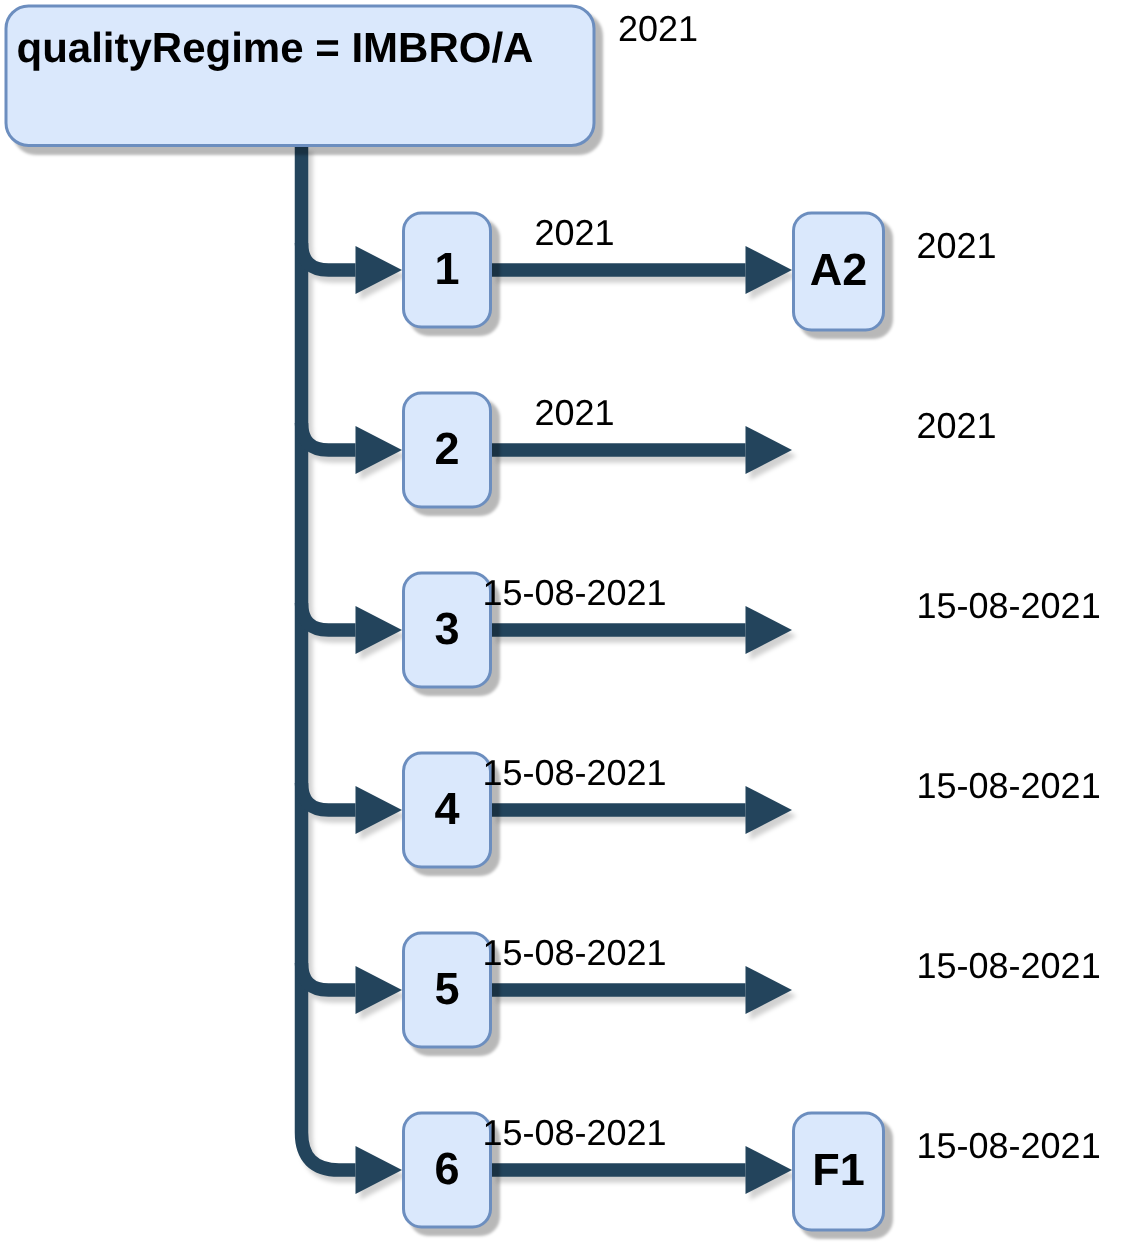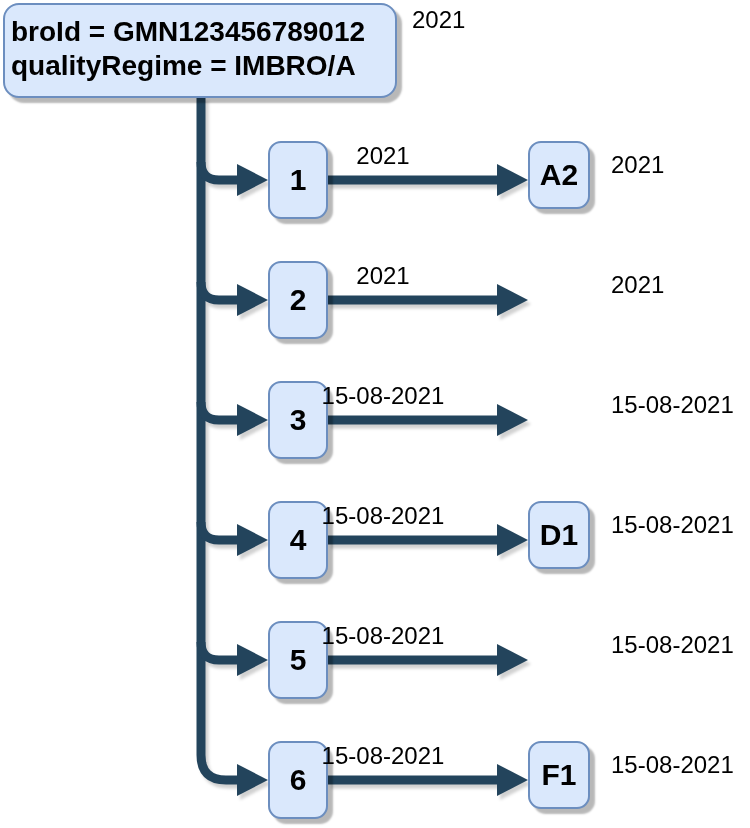--- a/index.html
+++ b/index.html
@@ -16,21 +16,21 @@
   .connectors path{stroke:var(--connector);stroke-width:9;fill:none;}
   .connectors polygon{fill:var(--connector);stroke:none;}
   .box{position:absolute;box-sizing:border-box;background:var(--node-fill);
     border:2px solid var(--node-border);box-shadow:5px 5px 2px rgba(0,0,0,0.28);}
   .root-node{left:3px;top:3px;width:394px;height:95px;border-radius:16px;
     font-weight:bold;font-size:28px;line-height:34px;padding:10px 6px;}
   .row{position:absolute;left:0;width:750px;height:78px;}
   .node{border-radius:13px;display:flex;align-items:center;justify-content:center;
     font-weight:bold;font-size:30px;}
   .src-node{left:268px;top:0;width:60px;height:78px;}
-  .tgt-node{left:528px;top:0;width:62px;height:68px;}
+  .tgt-node{left:528px;top:0;width:62px;height:80px;}
   .edge-label{position:absolute;left:321px;top:1px;width:124px;text-align:center;
     font-size:24px;line-height:28px;white-space:nowrap;}
   .ext-label{position:absolute;left:611px;top:10px;font-size:24px;line-height:28px;
     white-space:nowrap;}
   .root-year-label{position:absolute;left:412px;top:6px;font-size:24px;line-height:28px;}
 </style>
 </head>
 <body>
 
 <div class="canvas">
@@ -60,21 +60,20 @@
     <path d="M328 780 L497 780"></path>
     <polygon points="497,164 497,196 528,180"></polygon>
     <polygon points="497,284 497,316 528,300"></polygon>
     <polygon points="497,404 497,436 528,420"></polygon>
     <polygon points="497,524 497,556 528,540"></polygon>
     <polygon points="497,644 497,676 528,660"></polygon>
     <polygon points="497,764 497,796 528,780"></polygon>
   </svg>
 
   <div class="box root-node">
-    <div>broId = GMN123456789012</div>
     <div>qualityRegime = IMBRO/A</div>
   </div>
   <div class="root-year-label">2021</div>
 
   <div class="row" style="top:141px">
     <div class="box node src-node">1</div>
     <div class="edge-label">2021</div>
     <div class="box node tgt-node">A2</div>
     <div class="ext-label">2021</div>
   </div>
@@ -87,21 +86,20 @@
 
   <div class="row" style="top:381px">
     <div class="box node src-node">3</div>
     <div class="edge-label">15-08-2021</div>
     <div class="ext-label">15-08-2021</div>
   </div>
 
   <div class="row" style="top:501px">
     <div class="box node src-node">4</div>
     <div class="edge-label">15-08-2021</div>
-    <div class="box node tgt-node">D1</div>
     <div class="ext-label">15-08-2021</div>
   </div>
 
   <div class="row" style="top:621px">
     <div class="box node src-node">5</div>
     <div class="edge-label">15-08-2021</div>
     <div class="ext-label">15-08-2021</div>
   </div>
 
   <div class="row" style="top:741px">

